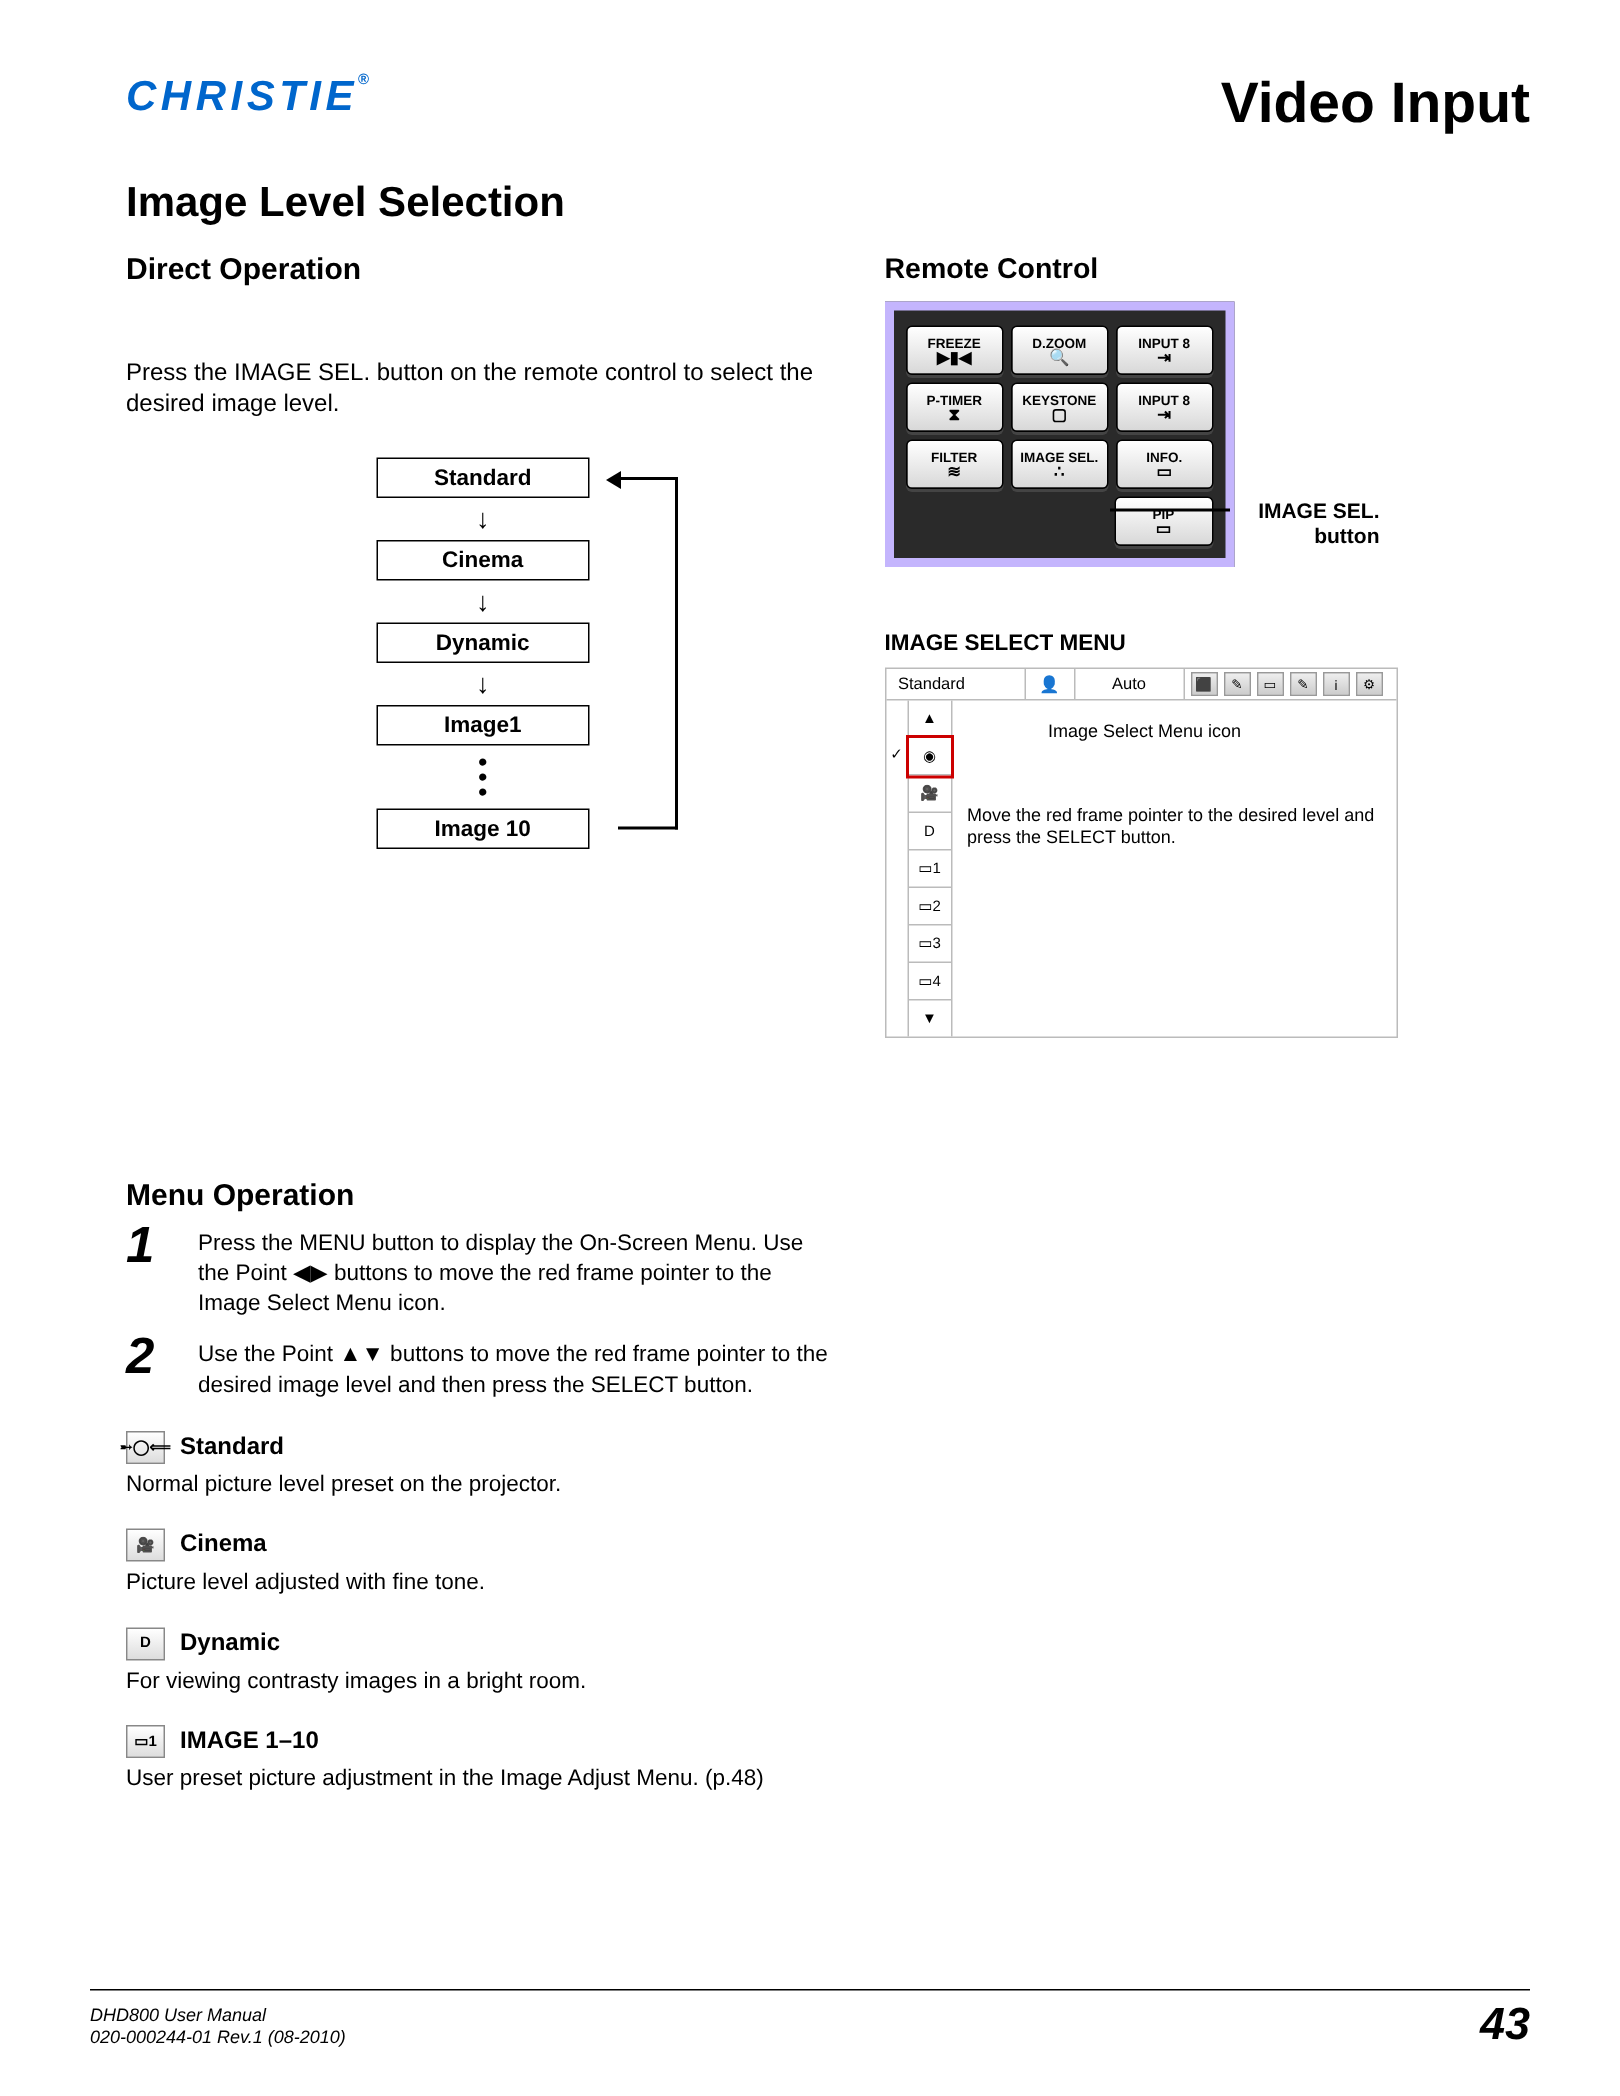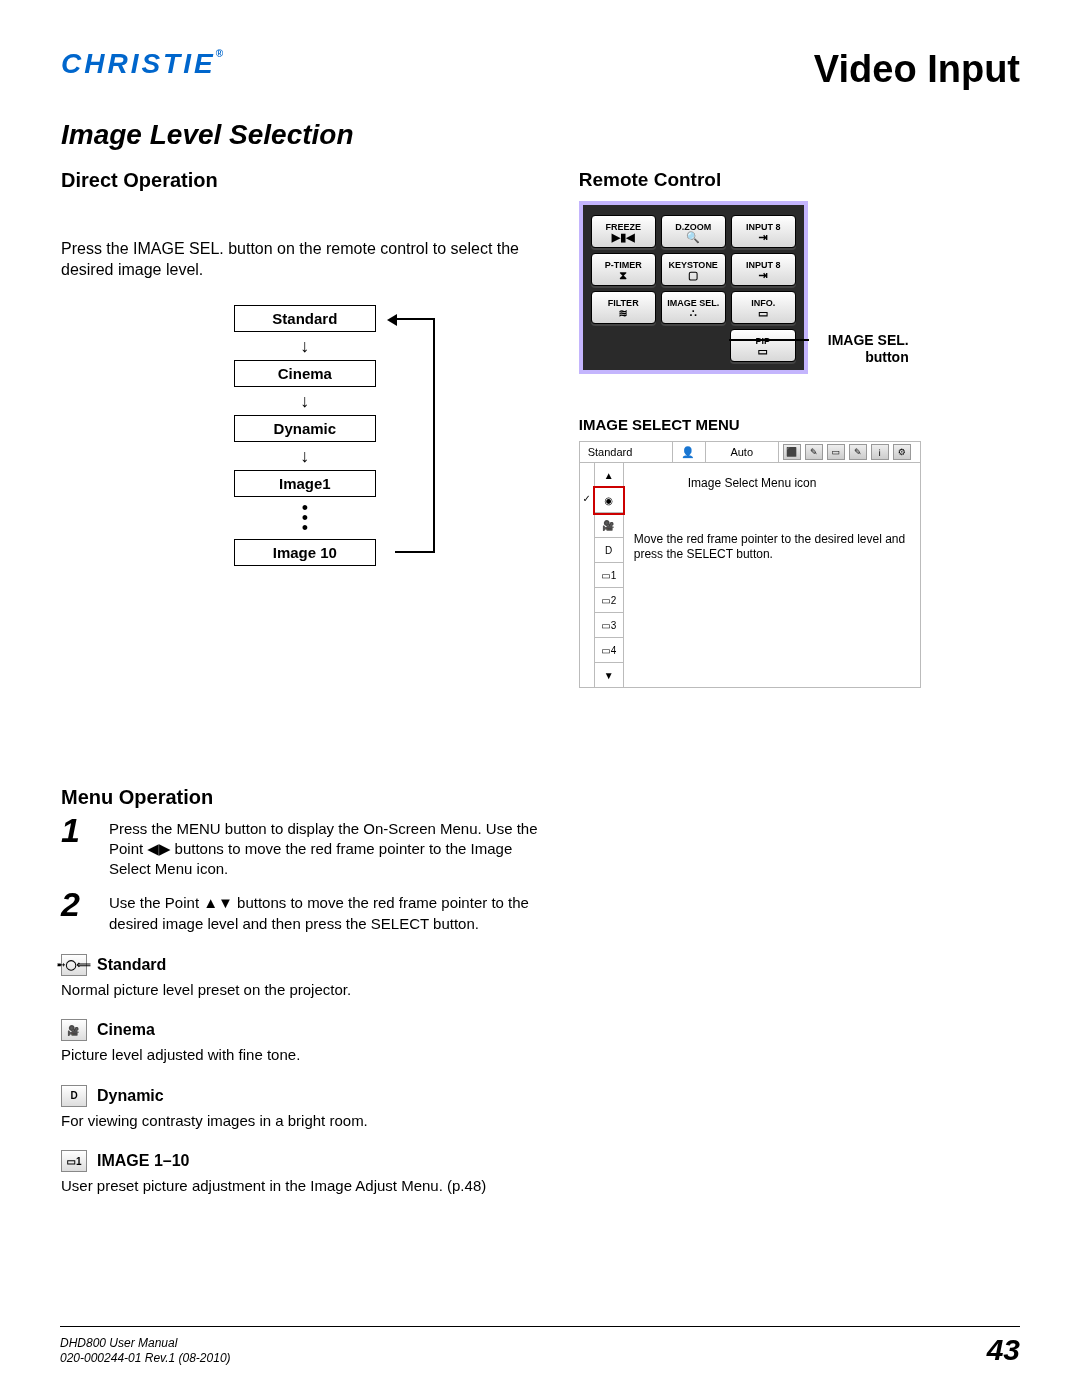--- a/index.html
+++ b/index.html
@@ -6,21 +6,21 @@
     margin: 0;
     padding: 0;
     font-family: Arial, Helvetica, sans-serif;
     background: #fff;
     color: #000;
   }
   .page {
     width: 1080px;
     height: 1397px;
     box-sizing: border-box;
-    padding: 48px 60px 30px 61px;
+    padding: 48px 60px 30px 84px;
     position: relative;
   }
   .header {
     display: flex;
     justify-content: space-between;
     align-items: flex-start;
     margin-bottom: 28px;
   }
   .logo {
     color: #0066cc;
@@ -30,21 +30,20 @@
     font-style: italic;
   }
   .logo sup { font-size: 10px; vertical-align: top; font-style: normal;}
   .chapter {
     font-size: 38px;
     font-weight: bold;
   }
   .section-title {
     font-size: 28px;
     font-weight: bold;
-    font-style: italic;
     margin-bottom: 18px;
   }
   .columns {
     display: flex;
     gap: 30px;
   }
   .col-left { flex: 1.05; }
   .col-right { flex: 0.95; }
   .sub-h {
     font-size: 20px;
@@ -104,21 +103,21 @@
     content: "";
     position: absolute;
     left: -8px; top: -6px;
     border-right: 10px solid #000;
     border-top: 6px solid transparent;
     border-bottom: 6px solid transparent;
   }
   .remote {
     margin-top: 10px;
     background: #2a2a2a;
-    border: 4px solid #c4b5fd;
+    border: 6px solid #c4b5fd;
     padding: 10px 8px 8px 8px;
     width: 205px;
     position: relative;
   }
   .remote-row {
     display: flex;
     gap: 5px;
     margin-bottom: 5px;
   }
   .rbtn {

